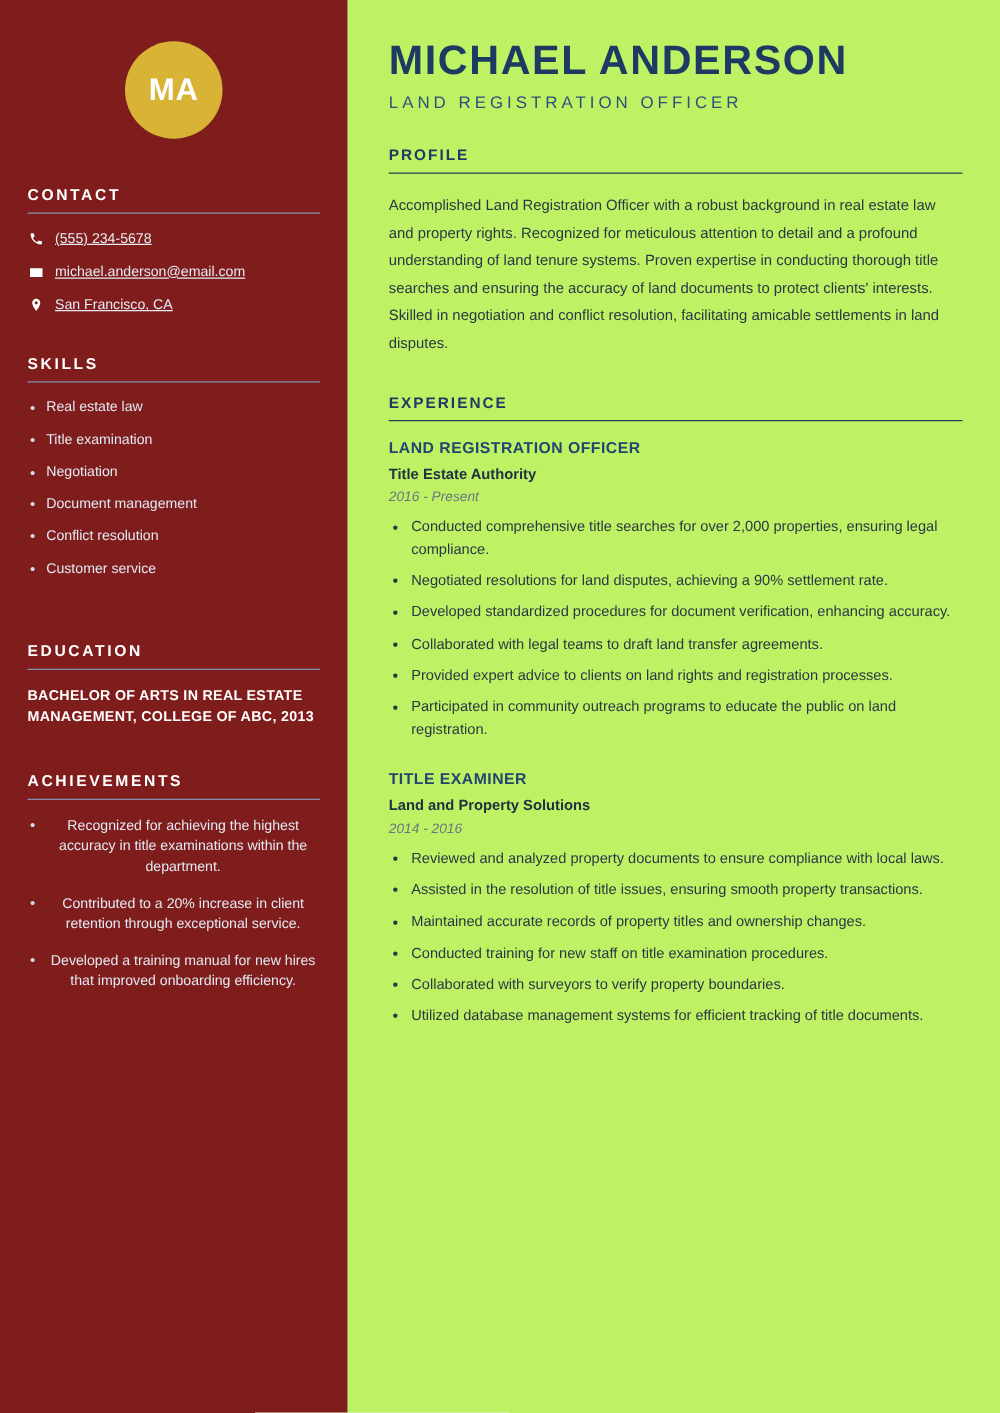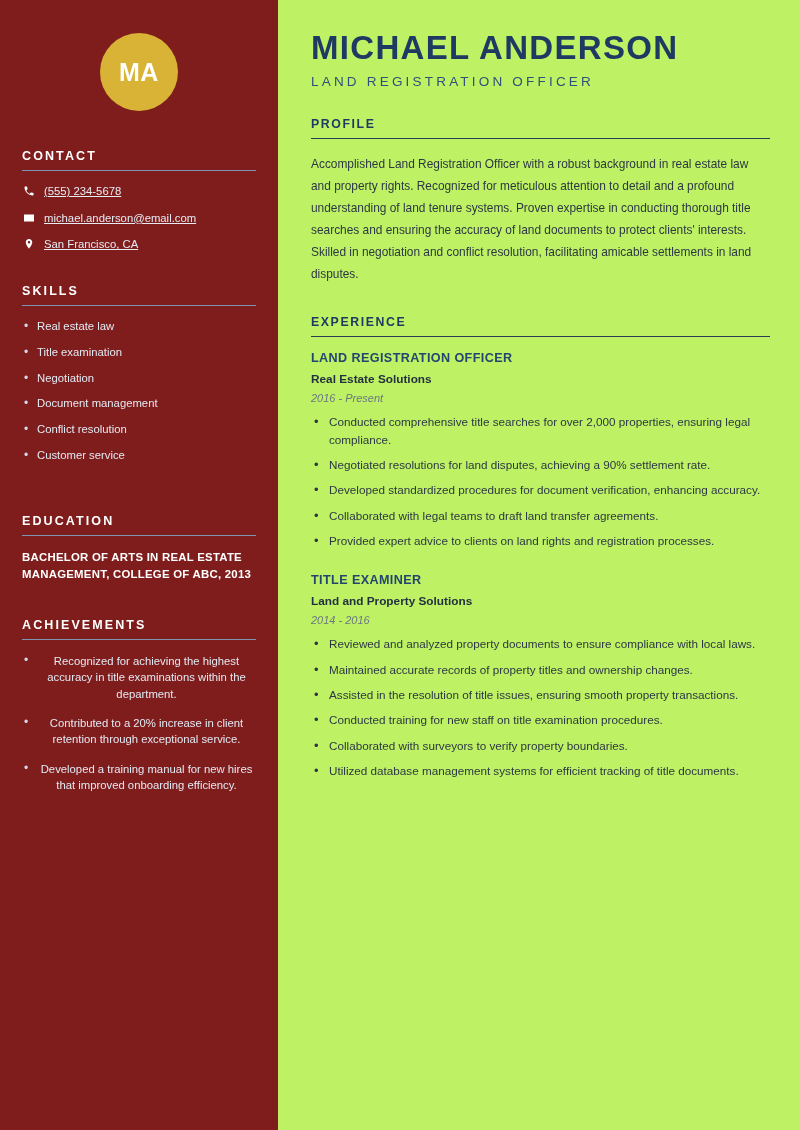--- a/index.html
+++ b/index.html
@@ -314,41 +314,42 @@
     </section>
 
     <div class="gap-md"></div>
 
     <section class="main-section">
       <div class="main-title">EXPERIENCE</div>
       <div class="main-rule"></div>
 
       <div class="exp-block">
         <div class="exp-role">LAND REGISTRATION OFFICER</div>
-        <div class="exp-company">Real Estate Solutions</div>
+        <div class="exp-company">Title Estate Authority</div>
         <div class="exp-dates">2016 - Present</div>
         <ul class="exp-list">
           <li>Conducted comprehensive title searches for over 2,000 properties, ensuring legal compliance.</li>
           <li>Negotiated resolutions for land disputes, achieving a 90% settlement rate.</li>
           <li>Developed standardized procedures for document verification, enhancing accuracy.</li>
           <li>Collaborated with legal teams to draft land transfer agreements.</li>
           <li>Provided expert advice to clients on land rights and registration processes.</li>
+          <li>Participated in community outreach programs to educate the public on land registration.</li>
         </ul>
       </div>
 
       <div class="exp-gap"></div>
 
       <div class="exp-block">
         <div class="exp-role">TITLE EXAMINER</div>
         <div class="exp-company">Land and Property Solutions</div>
         <div class="exp-dates">2014 - 2016</div>
         <ul class="exp-list">
           <li>Reviewed and analyzed property documents to ensure compliance with local laws.</li>
+          <li>Assisted in the resolution of title issues, ensuring smooth property transactions.</li>
           <li>Maintained accurate records of property titles and ownership changes.</li>
-          <li>Assisted in the resolution of title issues, ensuring smooth property transactions.</li>
           <li>Conducted training for new staff on title examination procedures.</li>
           <li>Collaborated with surveyors to verify property boundaries.</li>
           <li>Utilized database management systems for efficient tracking of title documents.</li>
         </ul>
       </div>
 
     </section>
 
   </main>
 

